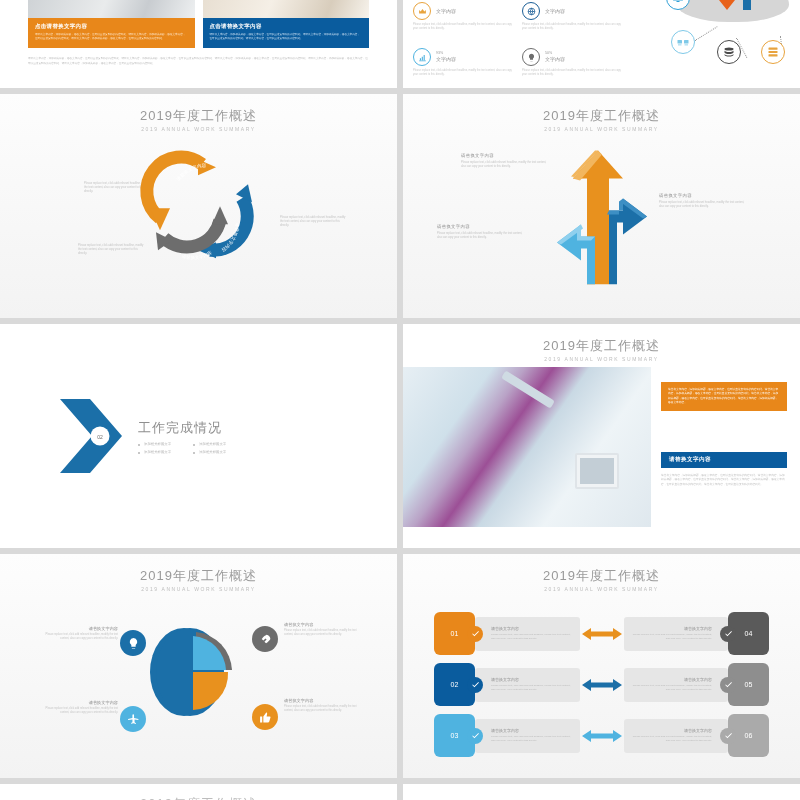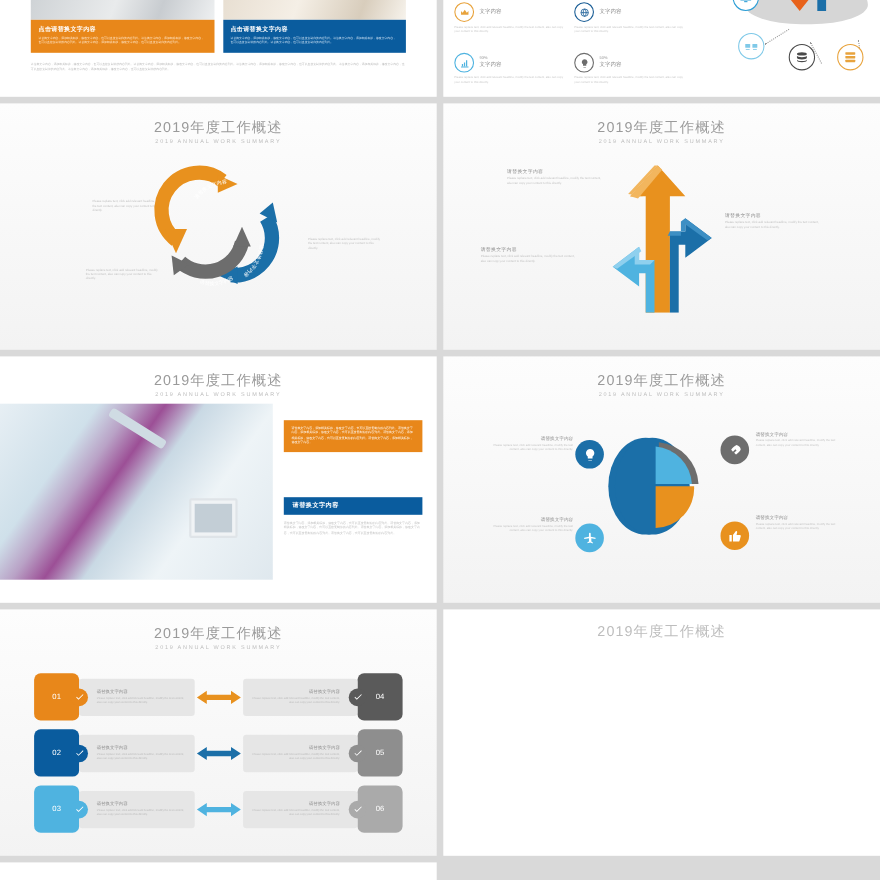--- a/index.html
+++ b/index.html
@@ -337,20 +337,39 @@
         <path d="M48 92 L34 92 L34 80 L30 83 L30 96 L44 96 Z" fill="#8fd0ee"></path>
       </g>
       <g>
         <path d="M62 140 L62 66 L76 66 L76 54 L100 72 L76 90 L76 78 L70 78 L70 140 Z" fill="#1b6fa8"></path>
         <path d="M76 54 L100 72 L96 74 L74 58 Z" fill="#3d8fc4"></path>
         <path d="M62 66 L76 66 L76 54 L72 57 L72 70 L60 70 Z" fill="#3d8fc4"></path>
       </g>
     </svg>
   </div>
 
+  <div class="slide s5">
+    <div class="wrap">
+      <div class="chev">
+        <svg width="68" height="74" viewBox="0 0 68 74">
+          <path d="M0 0 L30 0 L62 37 L30 74 L0 74 L32 37 Z" fill="#1b6fa8"></path>
+        </svg>
+        <div class="badge">02</div>
+      </div>
+      <div>
+        <h2>工作完成情况</h2>
+        <div class="bl">
+          <span>添加相关标题文字</span>
+          <span>添加相关标题文字</span>
+          <span>添加相关标题文字</span>
+          <span>添加相关标题文字</span>
+        </div>
+      </div>
+    </div>
+  </div>
 
   <div class="slide s6">
     <div class="hdr">
       <div class="t1">2019年度工作概述</div>
       <div class="t2">2019  ANNUAL  WORK  SUMMARY</div>
     </div>
     <div class="pic">
       <div class="arm"></div>
       <div class="scr">
           <i></i>

